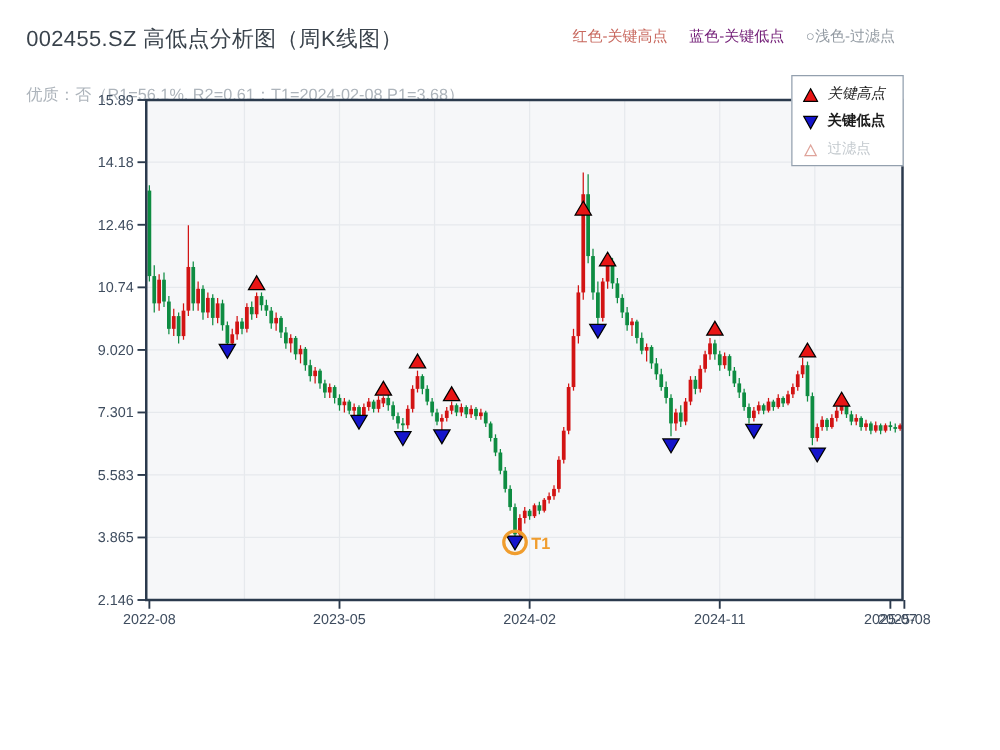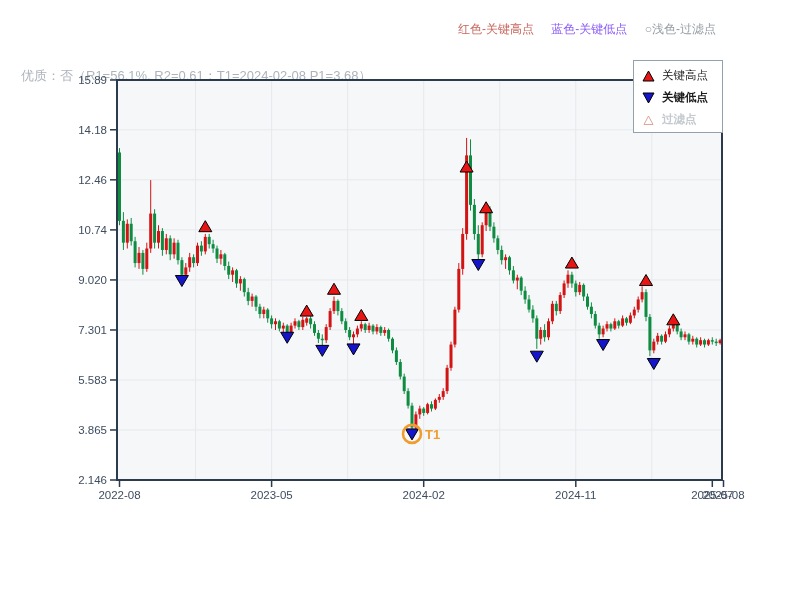--- a/index.html
+++ b/index.html
@@ -17,25 +17,26 @@
       border:1px solid #93a0ae;box-sizing:border-box;padding:4px 0 0 8px;z-index:5;}
   .legend-row{display:flex;align-items:center;height:22px;}
   .legend-row svg{margin-right:7px;flex:0 0 auto;}
   .legend-row span{font-size:11.5px;line-height:1;}
 </style>
 </head>
 <body>
 
 <div id="page">
 
+  <div class="hdr-title">002455.SZ 高低点分析图（周K线图）</div>
   <div class="hdr-quality">优质：否（R1=56.1%, R2=0.61；T1=2024-02-08 P1=3.68）</div>
 
   <div class="hdr-legend">
     <span style="color: rgb(200, 104, 94);">红色-关键高点</span>
-    <span style="color: #8b5cf6;">蓝色-关键低点</span>
+    <span style="color: #701a75;">蓝色-关键低点</span>
     <span style="color: rgb(147, 155, 163); text-align: center;">○浅色-过滤点</span>
   </div>
 
   <svg id="chart-svg" width="800" height="600" viewBox="0 0 800 600">
       <rect x="117" y="80" width="605" height="400" fill="#f6f7f9"></rect>
       <line x1="117" x2="722" y1="129.76717112922006" y2="129.76717112922006" stroke="#e6e9ed" stroke-width="1"></line>
       <line x1="117" x2="722" y1="179.825378346915" y2="179.825378346915" stroke="#e6e9ed" stroke-width="1"></line>
       <line x1="117" x2="722" y1="229.88358556461003" y2="229.88358556461003" stroke="#e6e9ed" stroke-width="1"></line>
       <line x1="117" x2="722" y1="279.941792782305" y2="279.941792782305" stroke="#e6e9ed" stroke-width="1"></line>
       <line x1="117" x2="722" y1="329.97089639115256" y2="329.97089639115256" stroke="#e6e9ed" stroke-width="1"></line>
@@ -409,29 +410,29 @@
       <text x="712.3" y="499" fill="#3f4d5f" font-size="11.5" text-anchor="middle">2025-07</text>
       <line x1="723.5" x2="723.5" y1="480" y2="487" stroke="#2b3a4d" stroke-width="1.5"></line>
       <text x="723.5" y="499" fill="#3f4d5f" font-size="11.5" text-anchor="middle">2025-08</text>
     </svg>
 
   <div class="legend-box">
     <div class="legend-row">
       <svg width="13" height="12">
         <polygon id="lg-ic-0" points="6.5,1 12,11 1,11" fill="#e81515" stroke="#000000" stroke-width="1"></polygon>
       </svg>
-      <span id="lg-tx-0" style="color: rgb(28, 28, 28);">关键高点</span>
+      <span id="lg-tx-0" style="color: rgb(28, 28, 28); font-style: italic;">关键高点</span>
     </div>
     <div class="legend-row">
       <svg width="13" height="12">
         <polygon id="lg-ic-1" points="6.5,11 1,1 12,1" fill="#1515cc" stroke="#000000" stroke-width="1"></polygon>
       </svg>
       <span id="lg-tx-1" style="color: rgb(28, 28, 28); font-weight: bold;">关键低点</span>
     </div>
     <div class="legend-row">
       <svg width="13" height="12">
         <polygon id="lg-ic-2" points="6.5,2 11,10.5 2,10.5" fill="#ffffff" stroke="#dfa49b" stroke-width="1"></polygon>
       </svg>
-      <span id="lg-tx-2" style="color: rgb(195, 201, 206); font-weight: bold;">过滤点</span>
+      <span id="lg-tx-2" style="color: rgb(195, 201, 206);">过滤点</span>
     </div>
   </div>
 
 </div>
 
 </body></html>

